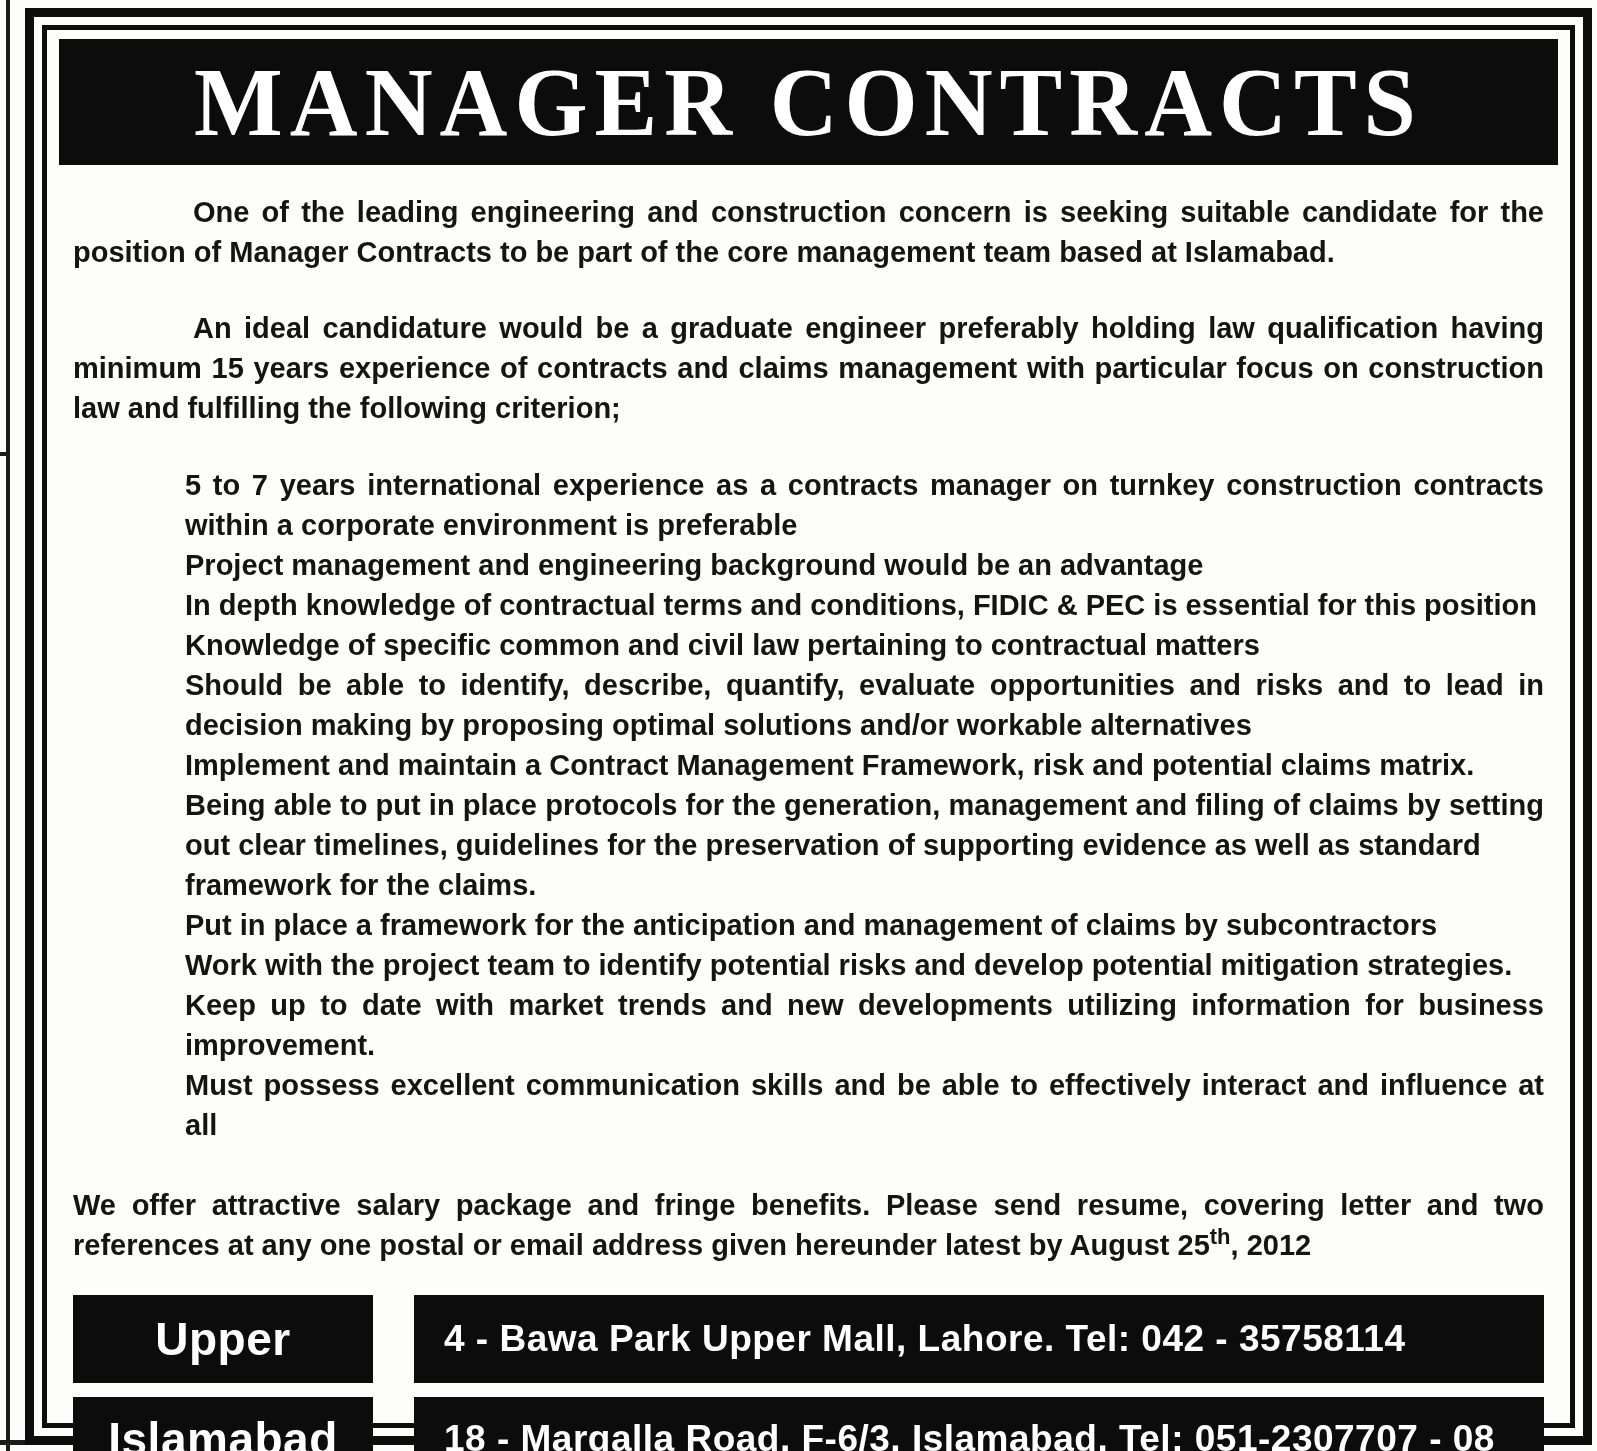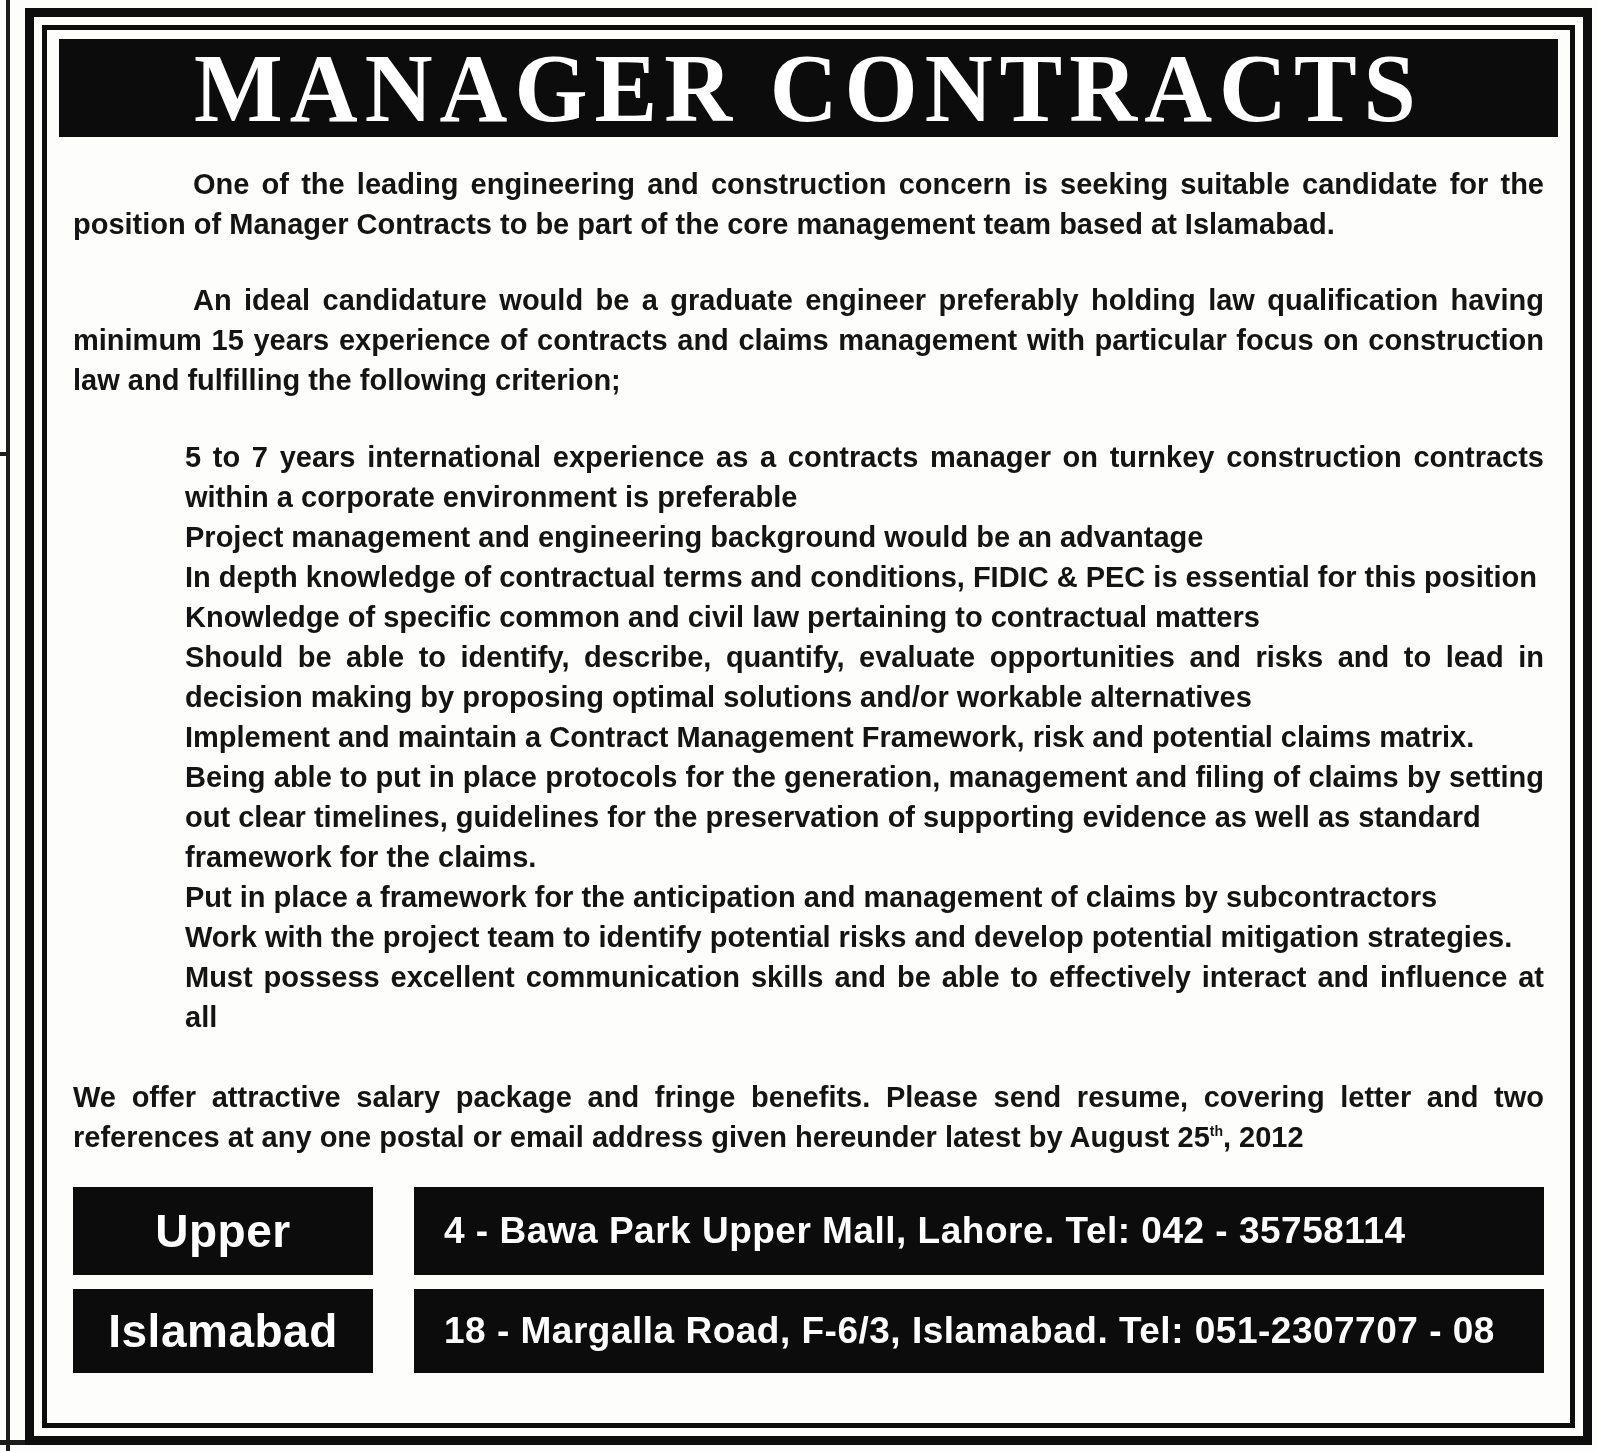--- a/index.html
+++ b/index.html
@@ -28,21 +28,21 @@
   }
   .ad-inner {
     border:5px solid #0d0d0d;
     box-sizing:border-box;
     height:100%;
     padding:9px 12px 0 12px;
   }
 
   .header-bar {
     background:#0c0c0c;
-    height:98px;
+    height:126px;
     display:flex; align-items:center; justify-content:center;
     overflow:hidden;
   }
   .header-bar .title {
     font-family:"Liberation Serif", serif;
     font-weight:bold;
     font-size:94px;
     letter-spacing:7px;
     color:#ffffff;
     transform:scaleY(1.04);
@@ -57,21 +57,21 @@
   .intro-2 { margin-top:36px; text-indent:120px; }
 
   .criteria { margin-top:37px; }
   .item { display:flex; align-items:flex-end; }
   .marker { width:112px; flex:0 0 112px; padding-top:13px; }
   .marker .sq { width:15px; height:16px; background:#101010; }
   .no-bullet .sq { visibility:hidden; }
   .item .text { flex:1; text-align:justify; }
 
   .closing { margin-top:40px; text-align:justify; }
-  .closing sup { font-size:14px; line-height:0; }
+  .closing sup { font-size:22px; line-height:0; }
 
   .email-line { text-align:center; margin-top:1px; font-size:30px; }
 
   .locations { margin-top:30px; }
   .loc-row { display:flex; margin-bottom:14px; }
   .city-box {
     flex:0 0 300px;
     background:#0c0c0c; color:#ffffff;
     display:flex; align-items:center; justify-content:center;
     font-size:46px; font-weight:bold;
@@ -144,20 +144,24 @@
         <div class="item no-bullet">
           <span class="marker"><span class="sq"></span></span>
           <span class="text">Put in place a framework for the anticipation and management of claims by subcontractors</span>
         </div>
         <div class="item">
           <span class="marker"><span class="sq"></span></span>
           <span class="text">Work with the project team to identify potential risks and develop potential mitigation strategies.</span>
         </div>
         <div class="item">
           <span class="marker"><span class="sq"></span></span>
+          <span class="text">Keep up to date with market trends and new developments utilizing information for business improvement.</span>
+        </div>
+        <div class="item">
+          <span class="marker"><span class="sq"></span></span>
           <span class="text">Must possess excellent communication skills and be able to effectively interact and influence at all</span>
         </div>
       </div>
 
       <p class="closing"><span>We offer attractive salary package and fringe benefits. Please send resume, covering letter and two references at any one postal or email address given hereunder latest by August 25</span><sup>th</sup><span>, 2012</span></p>
 
 
       <div class="locations">
         <div class="loc-row row-1">
           <div class="city-box">Upper</div>

